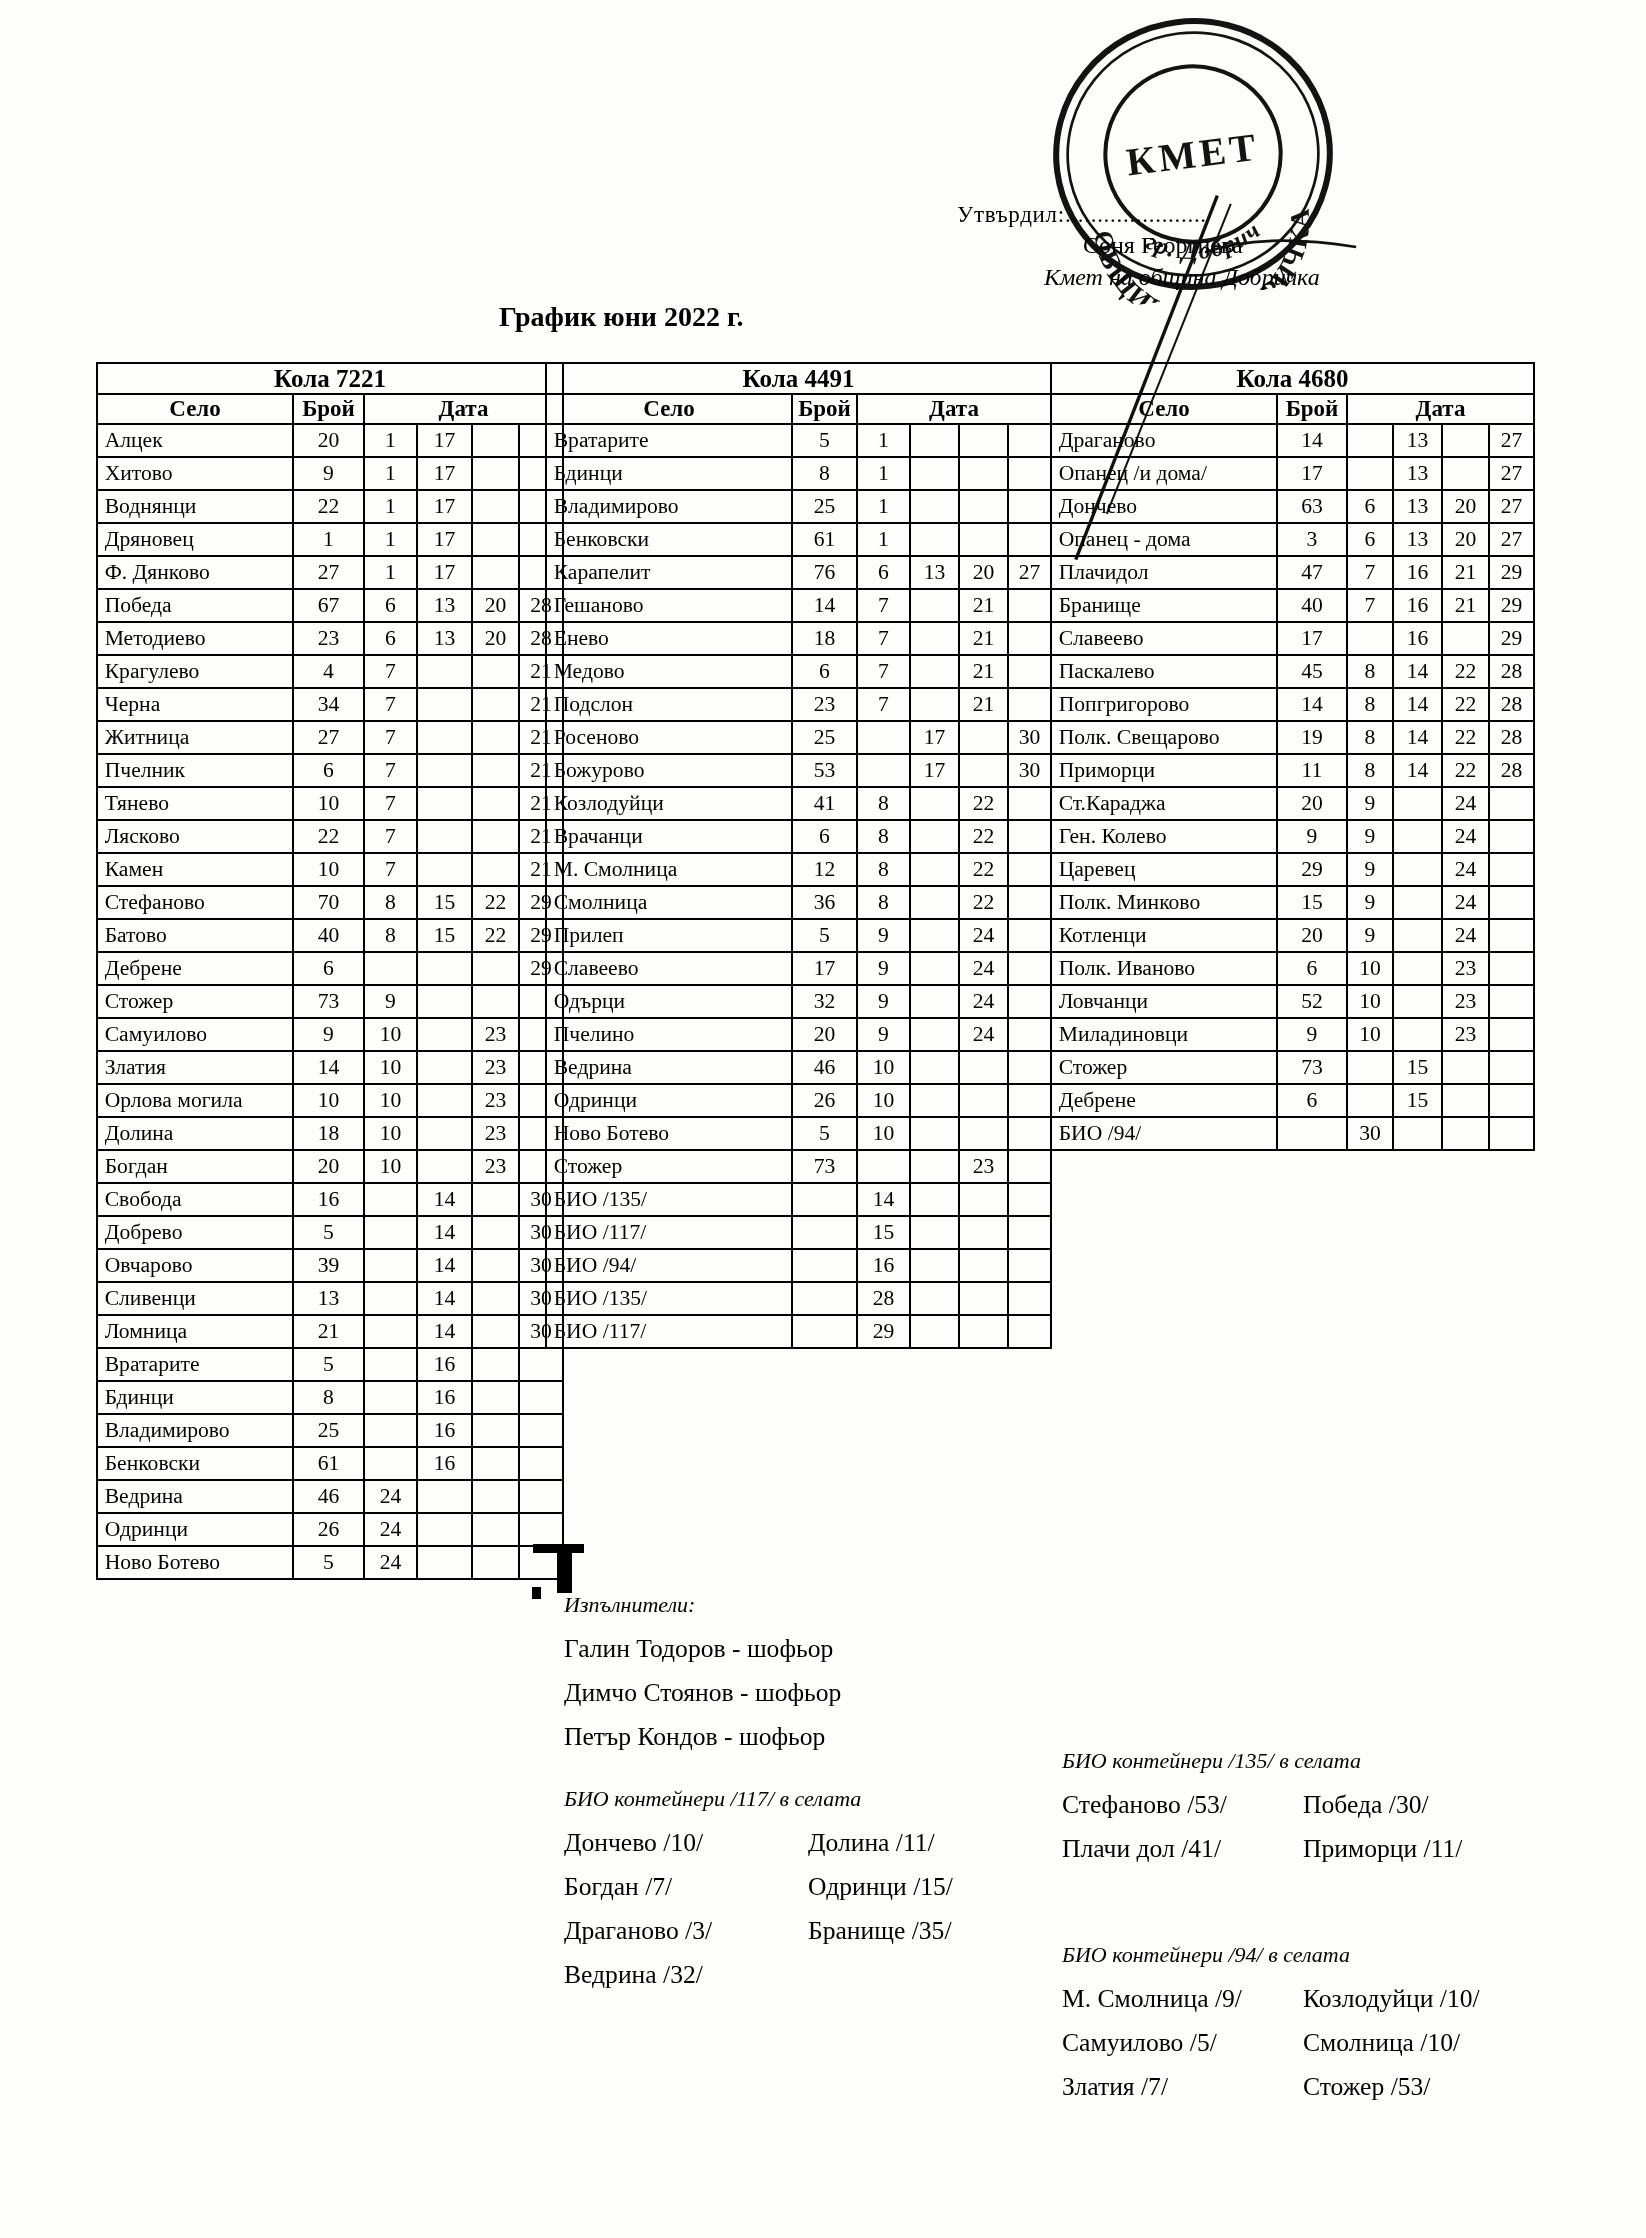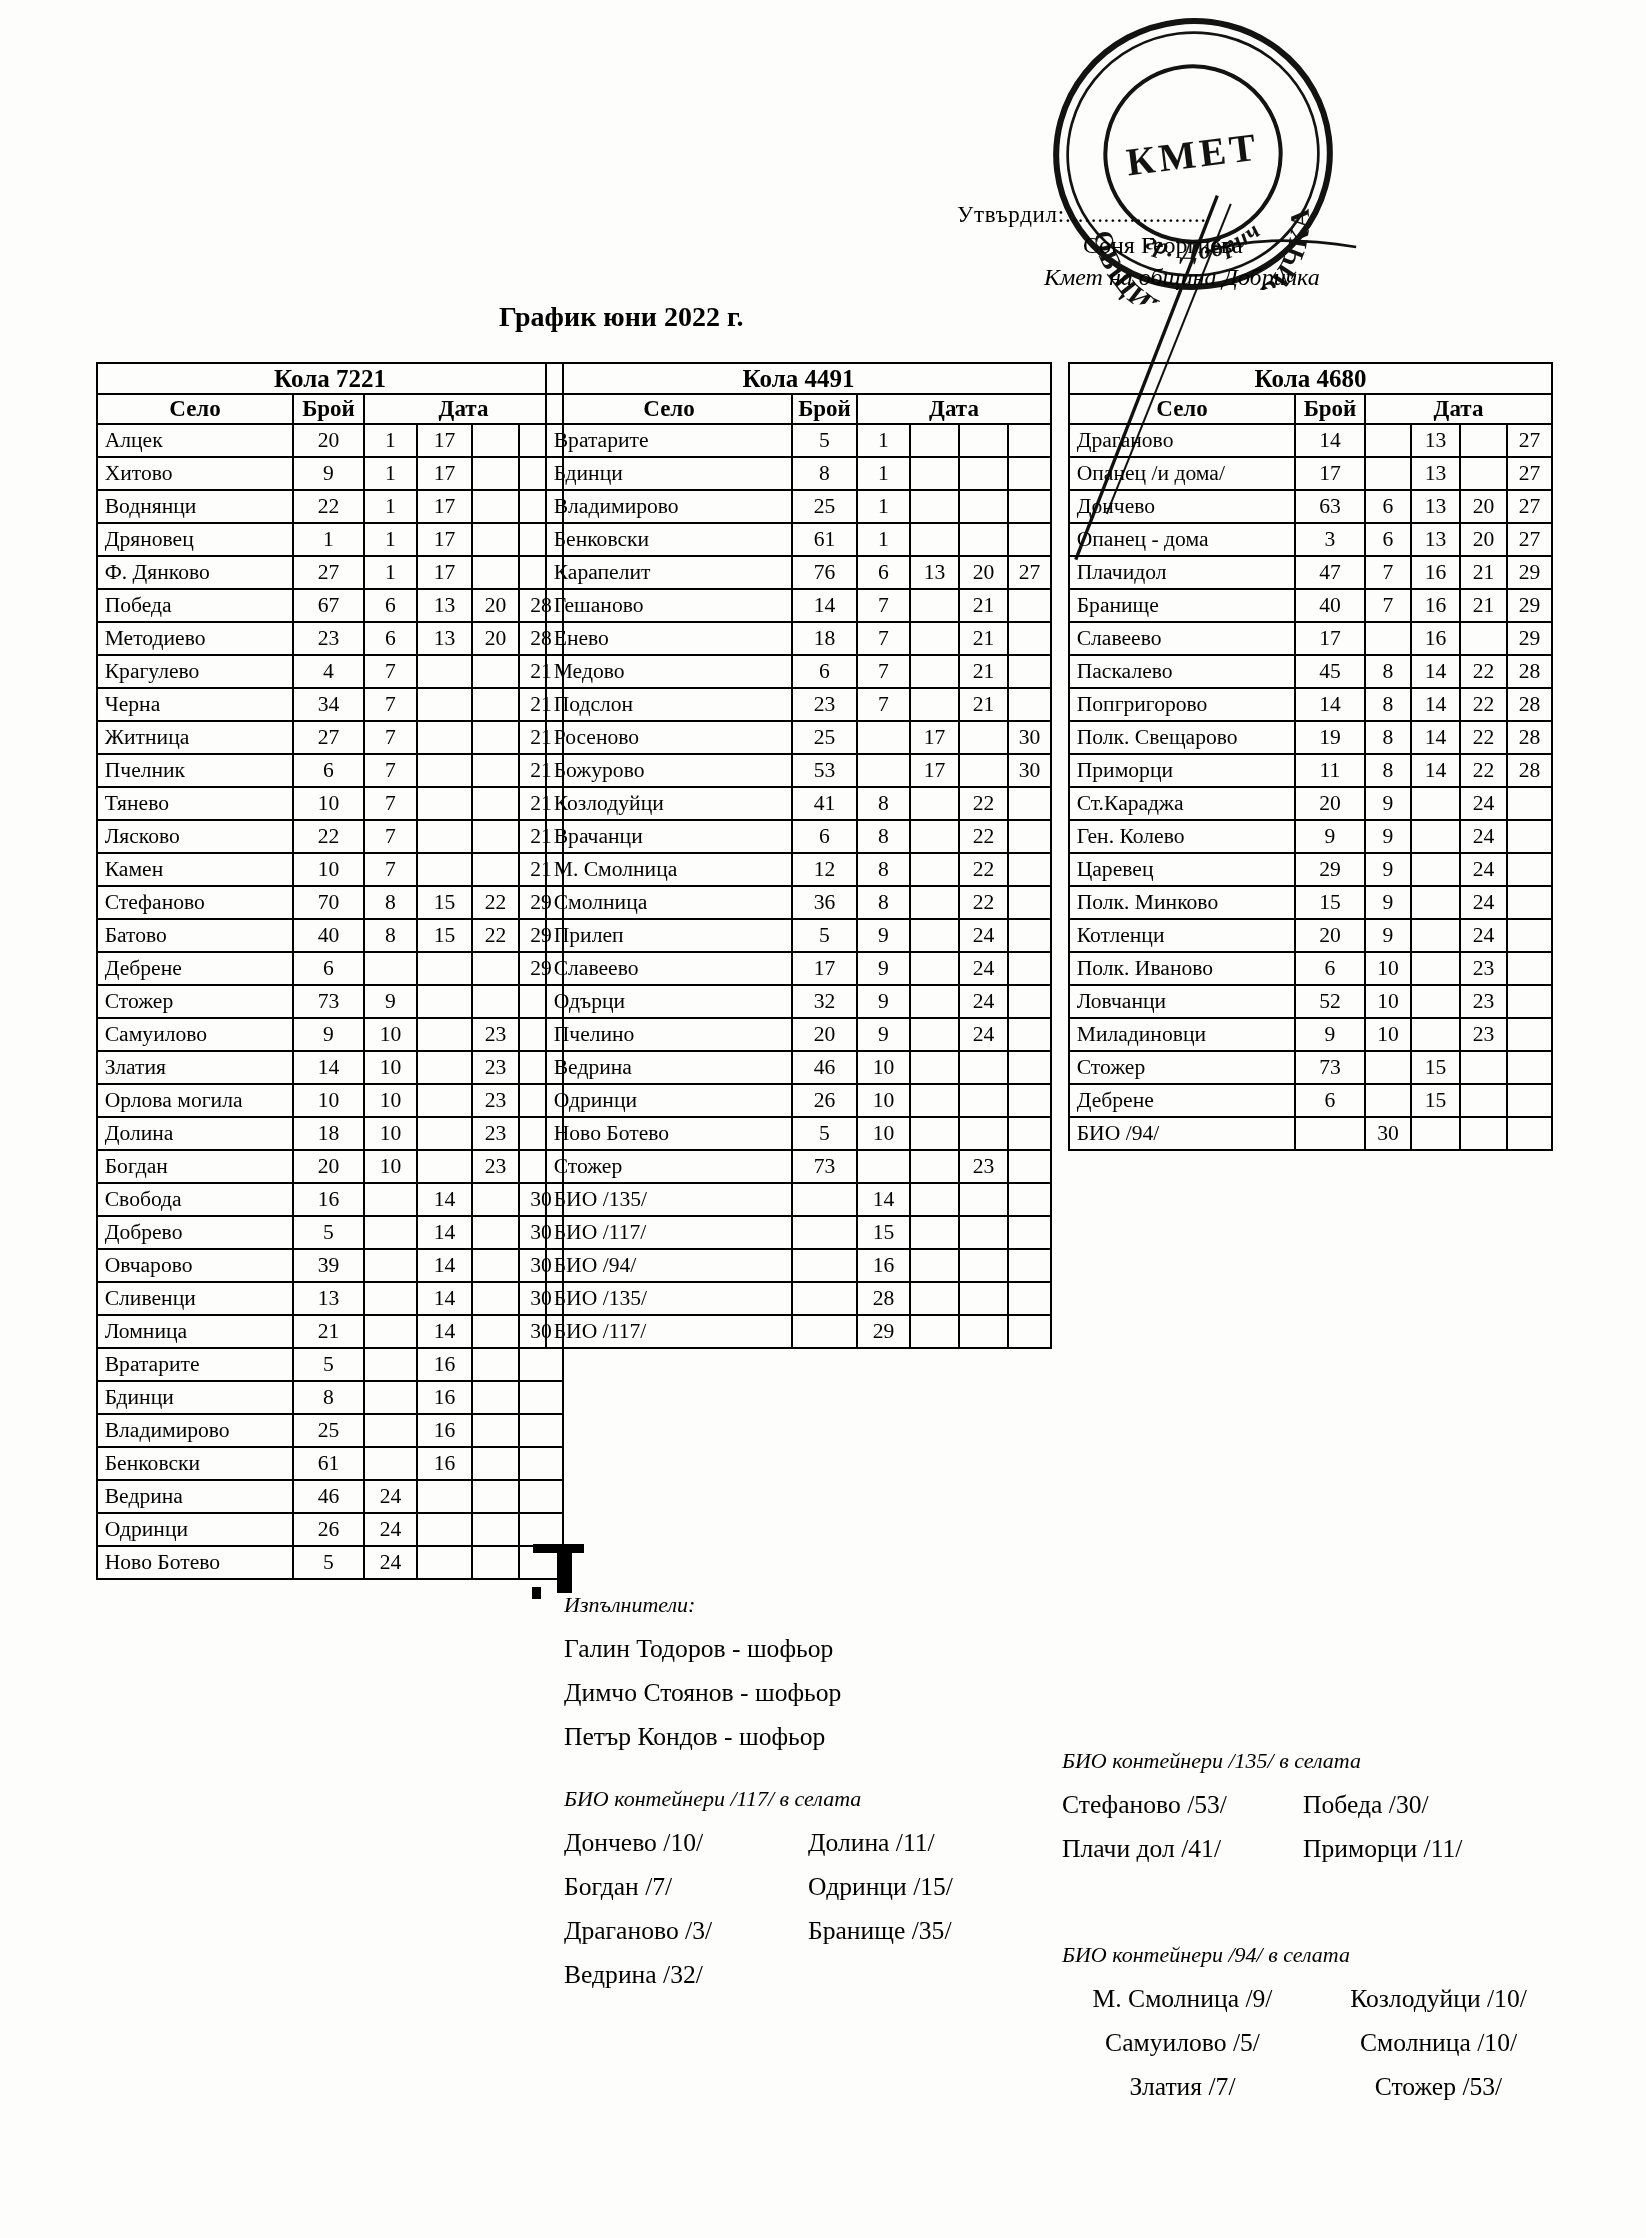--- a/index.html
+++ b/index.html
@@ -617,21 +617,21 @@
             <td class="v">БИО /117/</td>
             <td class="c"></td>
             <td class="c">29</td>
             <td class="c"></td>
             <td class="c"></td>
             <td class="c"></td>
           </tr>
         </tbody>
       </table>
     </div>
-  <div class="tbl" style="left: 1050px; padding-left: 18px;">
+  <div class="tbl" style="left: 1050px;">
       <table>
         <colgroup>
           <col style="width: 226px;">
           <col style="width: 70px;">
           <col style="width: 46px;">
           <col style="width: 49px;">
           <col style="width: 47px;">
           <col style="width: 45px;">
         </colgroup>
         <thead>
@@ -857,21 +857,21 @@
     <div class="bio-rows" style="grid-template-columns:241px 1fr;">
         <div>Стефаново /53/</div>
         <div>Победа /30/</div>
         <div>Плачи дол /41/</div>
         <div>Приморци /11/</div>
       </div>
   </div>
 
   <div class="ftxt" style="left:1062px;top:1933px;width:512px;">
     <div class="t">БИО контейнери /94/ в селата</div>
-    <div class="bio-rows" style="grid-template-columns:241px 1fr;text-align:center;">
+    <div class="bio-rows" style="grid-template-columns:241px 1fr;">
         <div>М. Смолница /9/</div>
         <div>Козлодуйци /10/</div>
         <div>Самуилово /5/</div>
         <div>Смолница /10/</div>
         <div>Златия /7/</div>
         <div>Стожер /53/</div>
       </div>
   </div>
 
 </div>

